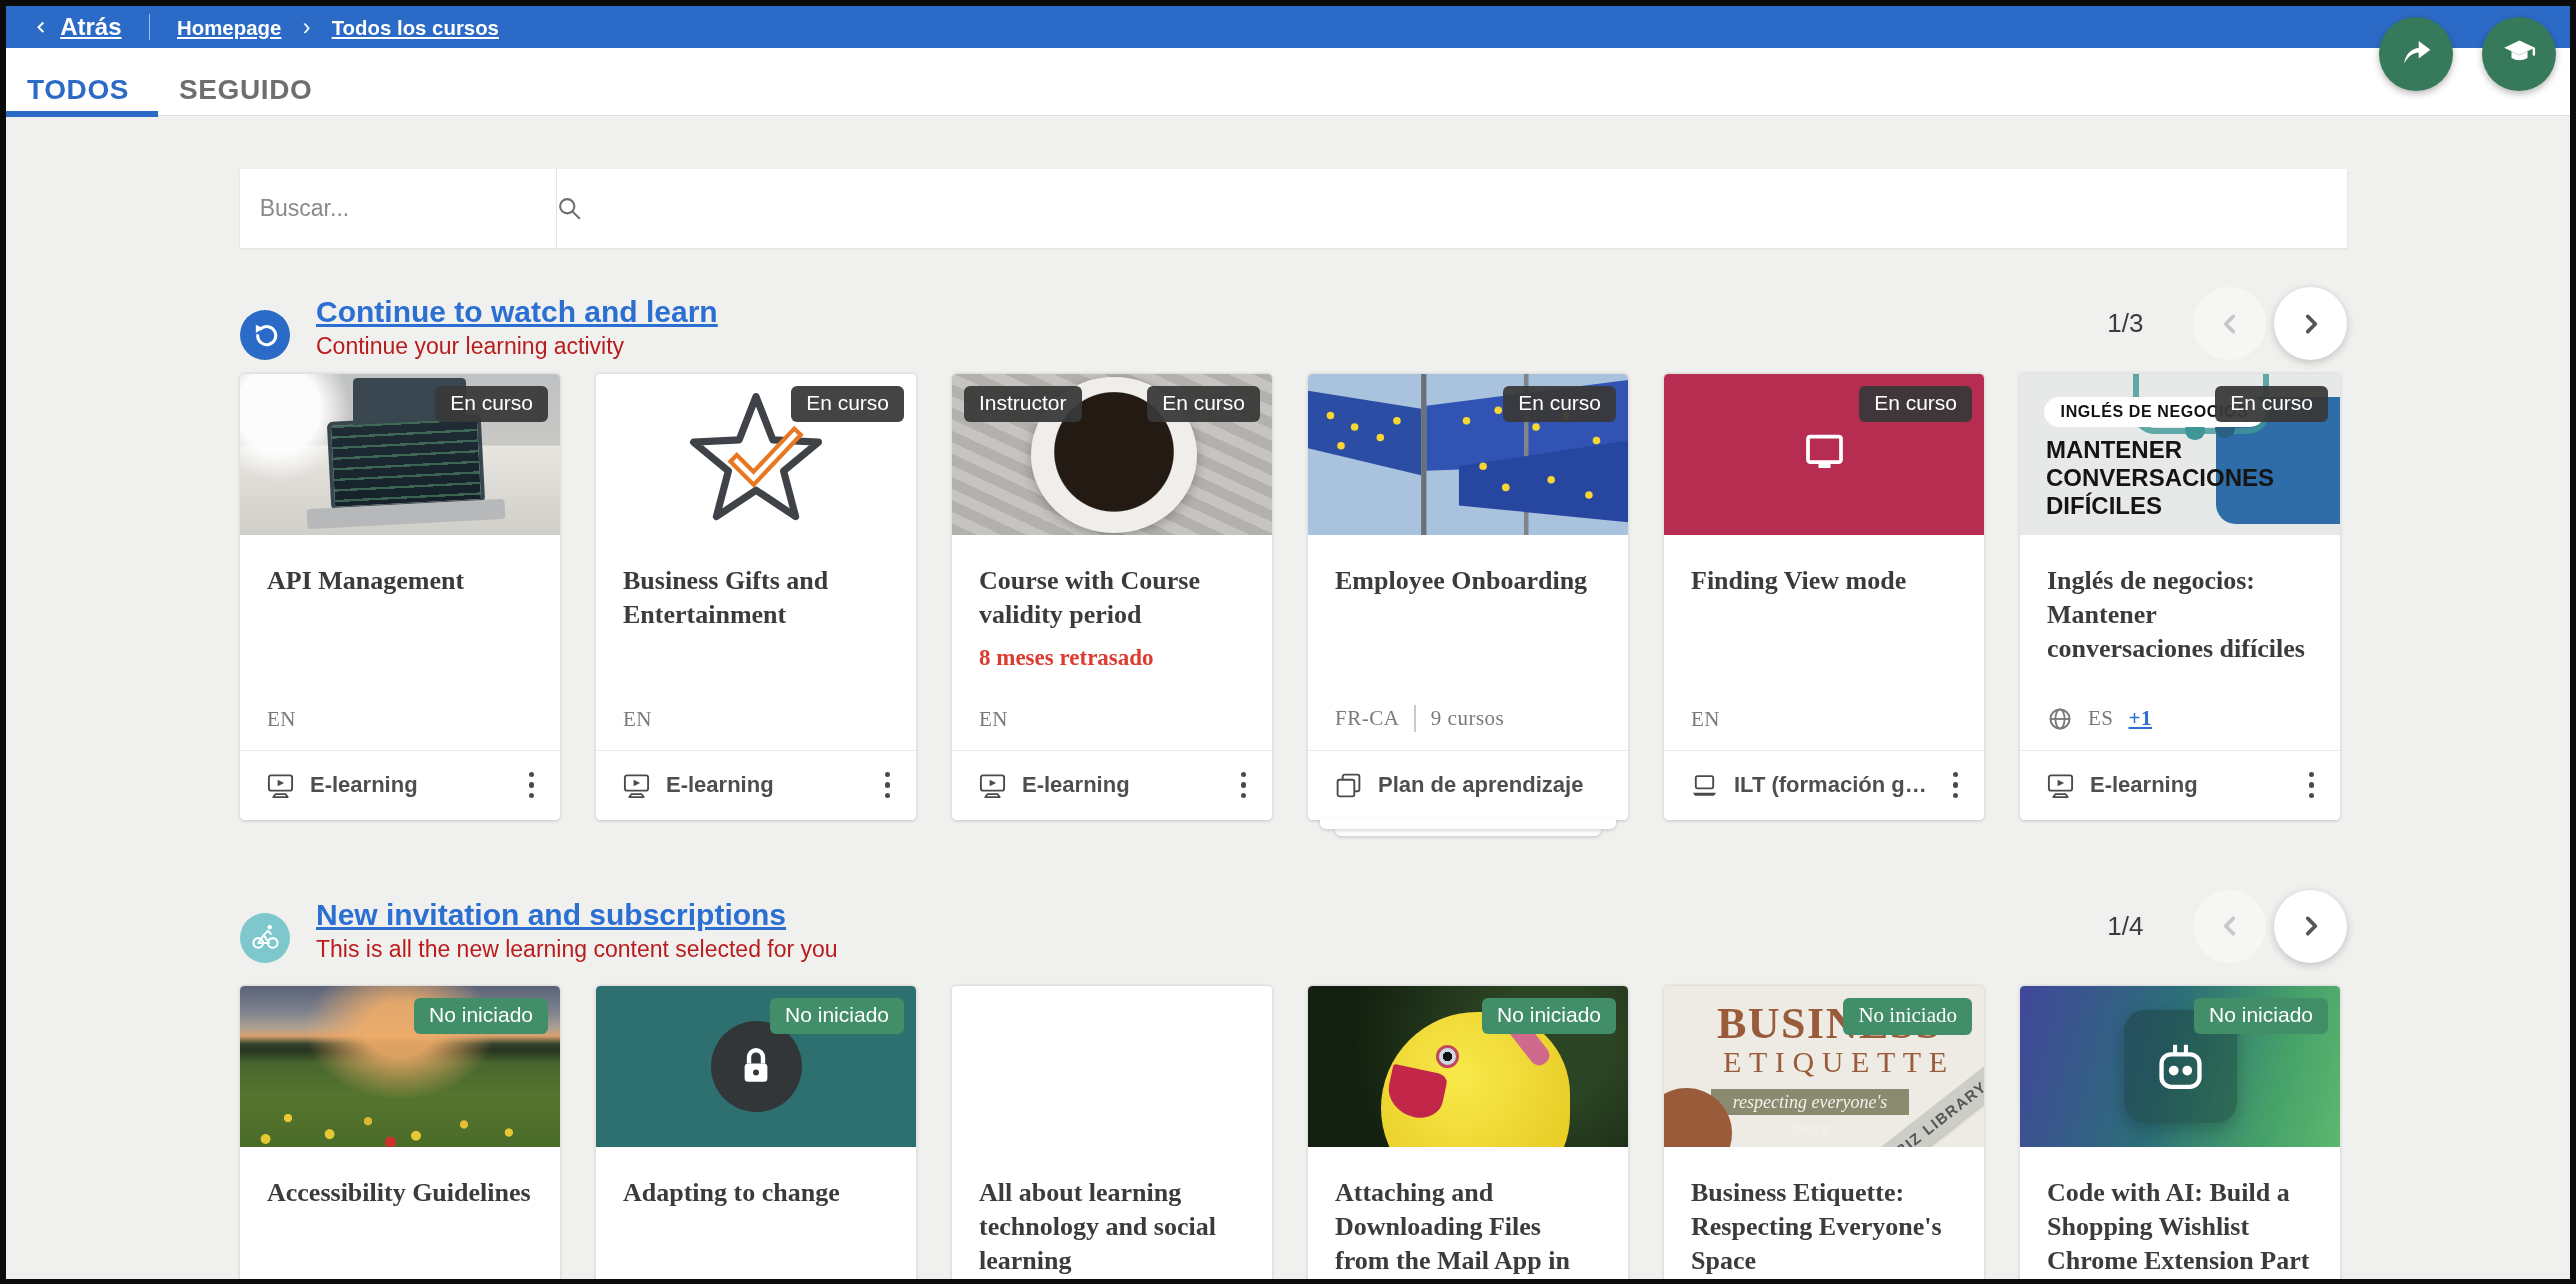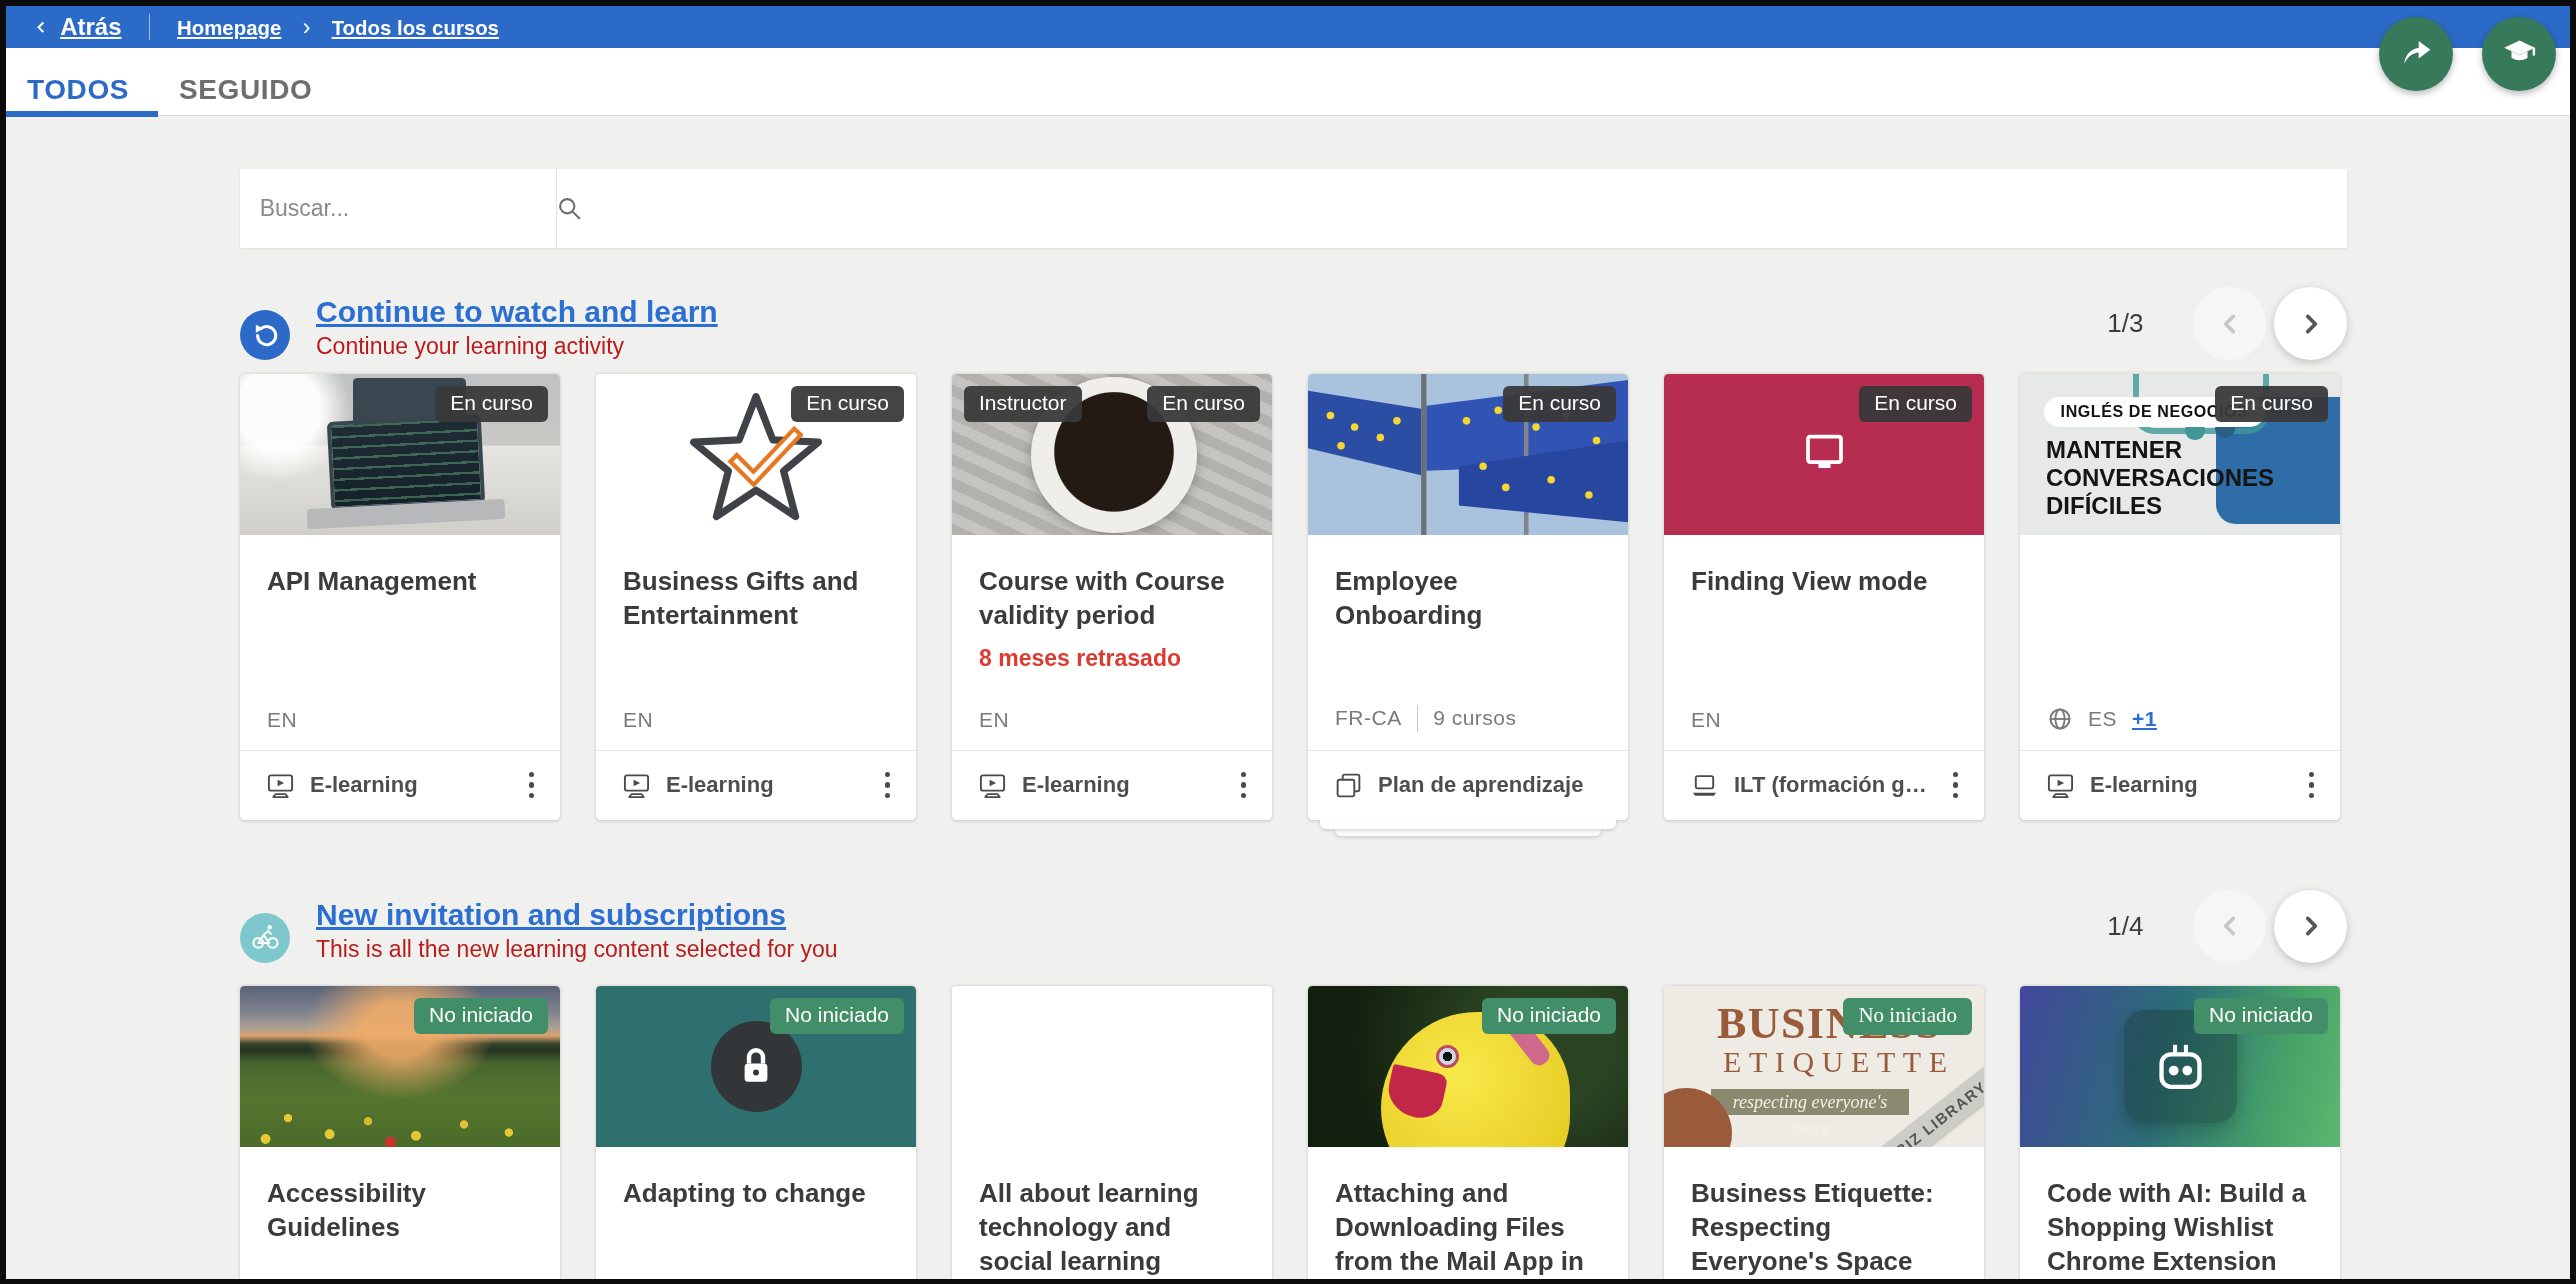--- a/index.html
+++ b/index.html
@@ -88,21 +88,21 @@
     box-shadow:0 0.8px 3.8px rgba(0,0,0,.18); display:flex; flex-direction:column; cursor:pointer;
   }
   .banner { height:161px; border-radius:4.5px 4.5px 0 0; position:relative; overflow:hidden; flex:none; }
   .badge {
     position:absolute; top:12px; right:12px; font-size:21px; color:#fff;
     padding:5.3px 15px 6.8px; border-radius:6px; white-space:nowrap;
   }
   .badge.dark { background:rgba(56,56,56,.94); }
   .badge.green { background:#418E68; }
   .badge.left { left:12px; right:auto; }
-  .body { flex:1; position:relative; padding:29px 27px 0; }
+  .body { flex:1; position:relative; padding:29px 27px 0;font-family:Liberation Serif, serif; }
   .title { font-size:26px; line-height:34px; font-weight:bold; color:#3b3b3b; }
   .note { margin-top:13.6px; font-size:23px; font-weight:bold; color:#DC3B2F; }
   .langrow { position:absolute; left:27px; right:27px; bottom:18px; display:flex; align-items:center; gap:15px;
              font-size:21px; color:#7a7a7a; letter-spacing:0.5px; }
   .langrow .vdiv { width:1.5px; height:27px; background:#c9c9c9; }
   .langrow svg { width:26px; height:26px; }
   .langlink { color:#2C6FD2; text-decoration:underline; font-weight:bold; cursor:pointer; }
   .footer { flex:none; height:70px; border-top:1.5px solid #e8e8e8; display:flex; align-items:center; padding:0 19.7px 0 26px; gap:15px; }
   .footer .ficon { width:29px; height:29px; flex:none; }
   .f-label { font-size:22px; font-weight:bold; color:#4e4e4e; white-space:nowrap; overflow:hidden; text-overflow:ellipsis; }
@@ -499,20 +499,21 @@
       <div class="banner b-ingles">
         <span class="blue-blob"></span>
         <span class="bubble"></span>
         <span class="dot d1"></span>
         <span class="dot d2"></span>
         <span class="pill">INGLÉS DE NEGOCIOS</span>
         <span class="ing-title">MANTENER CONVERSACIONES DIFÍCILES</span>
         <span class="badge dark">En curso</span>
       </div>
       <div class="body">
+        <h3 class="title">Inglés de negocios: Mantener conversaciones difíciles</h3>
         <div class="langrow">
           <svg viewBox="0 0 34 34" width="26" height="26">
               <use href="#i-globe"></use>
             </svg>
           <span>ES</span>
           <a class="langlink">+1</a>
         </div>
       </div>
       <div class="footer">
         <svg class="ficon" viewBox="0 0 38 38" width="29" height="29">

